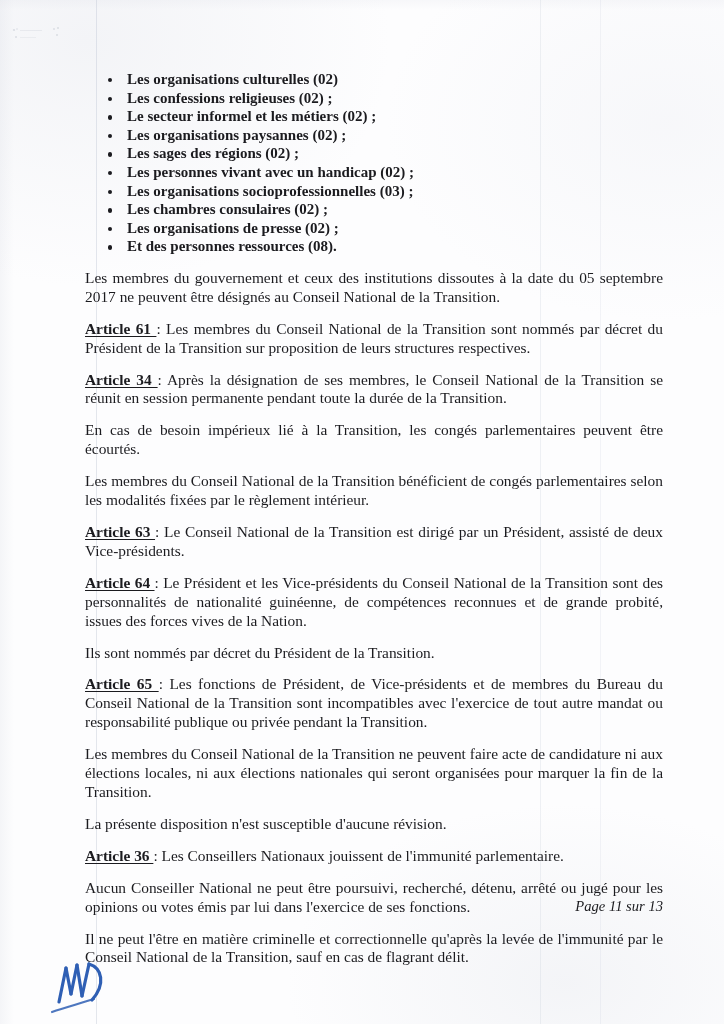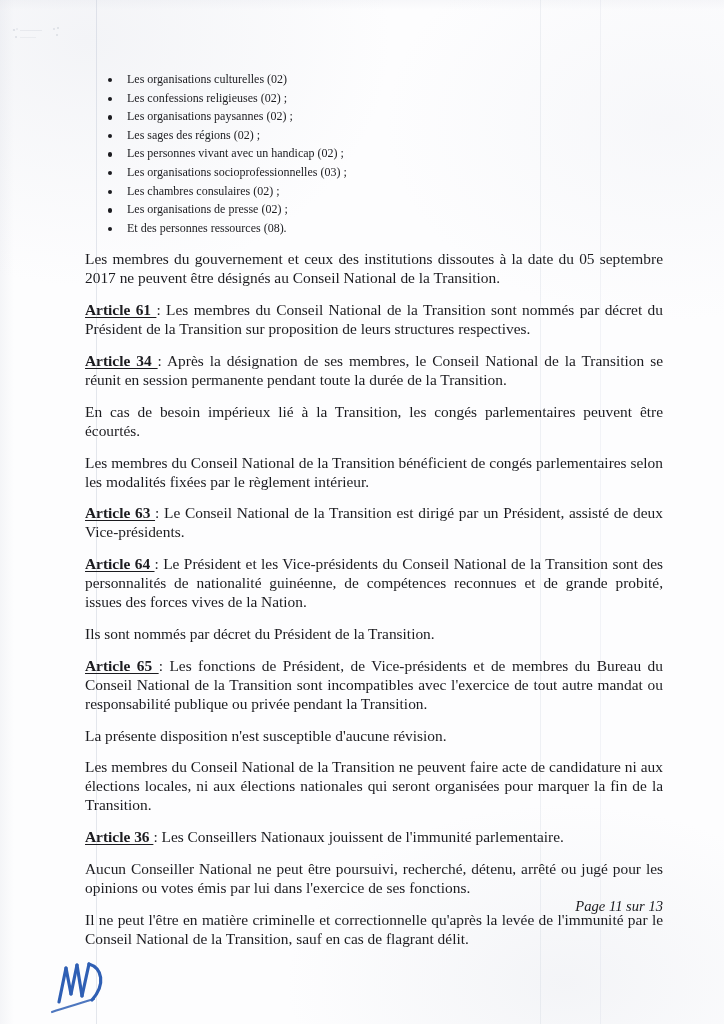--- a/index.html
+++ b/index.html
@@ -58,23 +58,24 @@
   }
 
   ul.bullets {
     margin: 0 0 0 0;
     padding: 0;
     list-style: none;
   }
   ul.bullets li {
     position: relative;
     padding-left: 42px;
-    font-size: 12px;
+    font-size: 15px;
     line-height: 18.6px;
     white-space: nowrap;
+    font-weight: bold;
   }
   ul.bullets li::before {
     content: "";
     position: absolute;
     left: 23px;
     top: 8px;
     width: 4.4px;
     height: 4.4px;
     border-radius: 50%;
     background: #1b1b1f;
@@ -137,20 +138,21 @@
       <rect x="12" y="6" width="22" height="1" opacity=".5"></rect>
       <rect x="12" y="13" width="16" height="1" opacity=".4"></rect>
     </g>
   </svg>
 
   <div class="content">
 
     <ul class="bullets">
       <li>Les organisations culturelles (02)</li>
       <li>Les confessions religieuses (02) ;</li>
+      <li>Le secteur informel et les métiers (02) ;</li>
       <li>Les organisations paysannes (02) ;</li>
       <li>Les sages des régions (02) ;</li>
       <li>Les personnes vivant avec un handicap (02) ;</li>
       <li>Les organisations socioprofessionnelles (03) ;</li>
       <li>Les chambres consulaires (02) ;</li>
       <li>Les organisations de presse (02) ;</li>
       <li>Et des personnes ressources (08).</li>
     </ul>
 
 
@@ -165,23 +167,23 @@
     <p class="para">Les membres du Conseil National de la Transition bénéficient de congés parlementaires selon les modalités fixées par le règlement intérieur.</p>
 
     <p class="para"><span class="art">Article 63 </span><span>: </span><span>Le Conseil National de la Transition est dirigé par un Président, assisté de deux Vice-présidents.</span></p>
 
     <p class="para"><span class="art">Article 64 </span><span>: </span><span>Le Président et les Vice-présidents du Conseil National de la Transition sont des personnalités de nationalité guinéenne, de compétences reconnues et de grande probité, issues des forces vives de la Nation.</span></p>
 
     <p class="para">Ils sont nommés par décret du Président de la Transition.</p>
 
     <p class="para"><span class="art">Article 65 </span><span>: </span><span>Les fonctions de Président, de Vice-présidents et de membres du Bureau du Conseil National de la Transition sont incompatibles avec l'exercice de tout autre mandat ou responsabilité publique ou privée pendant la Transition.</span></p>
 
+    <p class="para">Les membres du Conseil National de la Transition ne peuvent faire acte de candidature ni aux élections locales, ni aux élections nationales qui seront organisées pour marquer la fin de la Transition.</p>
+
     <p class="para">La présente disposition n'est susceptible d'aucune révision.</p>
-
-    <p class="para">Les membres du Conseil National de la Transition ne peuvent faire acte de candidature ni aux élections locales, ni aux élections nationales qui seront organisées pour marquer la fin de la Transition.</p>
 
     <p class="para"><span class="art">Article 36 </span><span>: </span><span>Les Conseillers Nationaux jouissent de l'immunité parlementaire.</span></p>
 
     <p class="para">Aucun Conseiller National ne peut être poursuivi, recherché, détenu, arrêté ou jugé pour les opinions ou votes émis par lui dans l'exercice de ses fonctions.</p>
 
     <p class="para">Il ne peut l'être en matière criminelle et correctionnelle qu'après la levée de l'immunité par le Conseil National de la Transition, sauf en cas de flagrant délit.</p>
 
     <p class="para"></p>
 
   </div>

